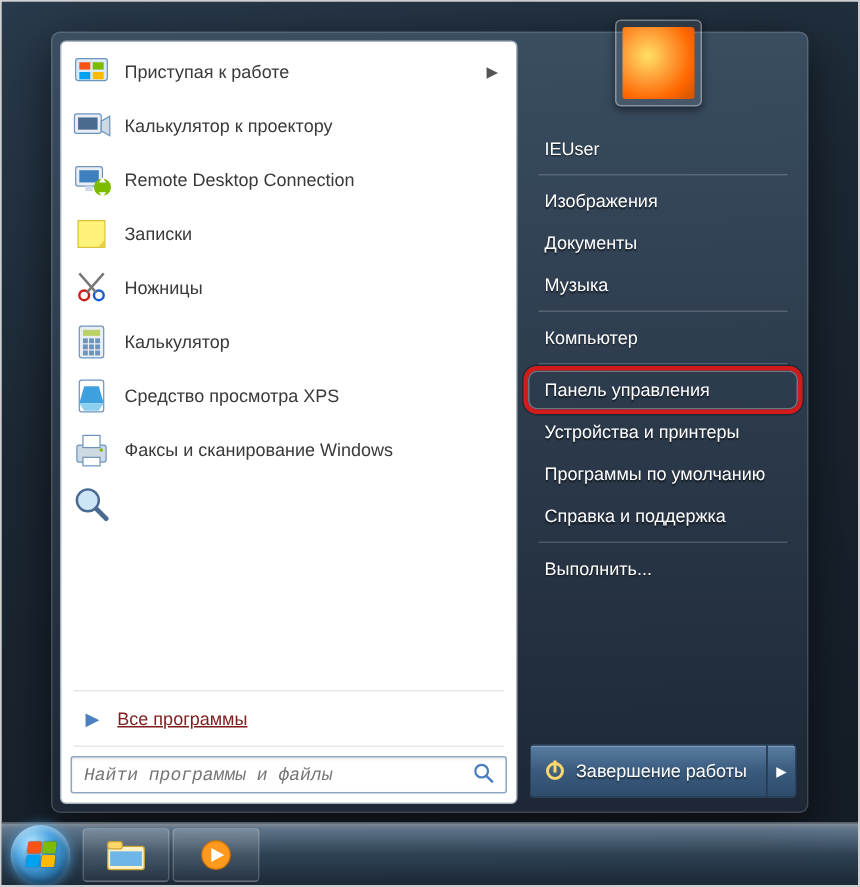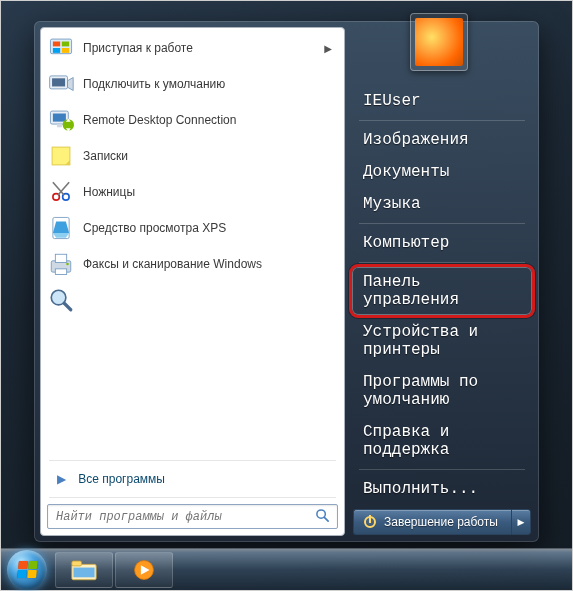--- a/index.html
+++ b/index.html
@@ -58,21 +58,21 @@
     display: flex; align-items: center; justify-content: center;
   }
   .program-label { color: #393939; flex: 1; white-space: nowrap; overflow: hidden; }
   .submenu-arrow { color: #555; font-size: 10px; padding-right: 6px; }
   .separator { height: 1px; background: #e6e6e6; margin: 2px 6px; }
   .all-programs {
     display: flex; align-items: center;
     height: 32px; padding: 0 8px; cursor: pointer;
   }
   .all-programs .arrow { color: #4b80c0; font-size: 12px; margin-right: 12px; margin-left: 6px;}
-  .all-programs .label { color: #0c4a6e; }
+  .all-programs .label { color: #7f1d1d; text-decoration: underline; }
   .search-row { padding: 4px; }
   .search-box {
     display: flex;
     align-items: center;
     border: 1px solid #8fa6c2;
     border-radius: 2px;
     height: 25px;
     background: #fff;
     box-shadow: inset 0 1px 2px rgba(0,0,0,0.1);
     padding: 0 4px;
@@ -107,23 +107,22 @@
     width: 100%; height: 100%;
     background: radial-gradient(circle at 35% 40%, #ffe066 0%, #ff9933 40%, #ff6600 70%, #cc5200 100%);
     border-radius: 2px;
   }
   .right-list { margin-top: 54px; flex: 1; }
   .right-item {
     color: #ffffff;
     padding: 7px 10px;
     cursor: pointer;
     border-radius: 2px;
-    font-size: 16px;
+    font-size: 12px;
     text-shadow: 0 1px 1px rgba(0,0,0,0.6);
-    font-family: Liberation Mono, monospace;
   }
   .right-sep { height: 1px; background: rgba(255,255,255,0.18); margin: 3px 6px; }
   .highlighted {
     position: relative;
   }
   .highlight-ring {
     position: absolute;
     inset: -2px -4px;
     border: 3px solid #d21a1a;
     border-radius: 9px;
@@ -132,21 +131,21 @@
   }
   .shutdown-row {
     display: flex; align-items: stretch;
     margin-top: 4px;
   }
   .shutdown-btn {
     flex: 1;
     display: flex; align-items: center; justify-content: flex-start;
     gap: 8px;
     padding: 0 10px;
-    height: 26px;
+    height: 36px;
     background: linear-gradient(180deg, #5a7da3 0%, #3a5b7e 50%, #2f4c6b 100%);
     border: 1px solid #2a425c;
     border-right: none;
     border-radius: 3px 0 0 3px;
     color: #fff;
     font-size: 12px;
     cursor: pointer;
     text-shadow: 0 1px 1px rgba(0,0,0,0.5);
     box-shadow: inset 0 1px 0 rgba(255,255,255,0.25);
   }
@@ -238,21 +237,21 @@
             <span class="submenu-arrow">▶</span>
           </div>
           <div class="program-item">
             <span class="program-icon">
               <svg width="26" height="26" viewBox="0 0 32 32">
                 <rect x="2" y="6" width="22" height="16" rx="2" fill="#e8eef4" stroke="#6d94bd"></rect>
                 <rect x="5" y="9" width="16" height="10" fill="#4a6b8f"></rect>
                 <polygon points="24,12 31,8 31,24 24,20" fill="#cfd9e4" stroke="#6d94bd"></polygon>
               </svg>
             </span>
-            <span class="program-label">Подключить к умолчанию</span>
+            <span class="program-label">Калькулятор к проектору</span>
           </div>
           <div class="program-item">
             <span class="program-icon">
               <svg width="26" height="26" viewBox="0 0 32 32">
                 <rect x="3" y="5" width="22" height="16" rx="2" fill="#e8eef4" stroke="#6d94bd"></rect>
                 <rect x="6" y="8" width="16" height="10" fill="#3e7fbf"></rect>
                 <rect x="11" y="21" width="6" height="4" fill="#cfd9e4"></rect>
                 <circle cx="25" cy="22" r="7" fill="#7cbb00"></circle>
                 <path d="M22 18 L28 18 L25 14 Z" fill="#fff"></path>
                 <path d="M22 26 L28 26 L25 30 Z" fill="#fff"></path>
@@ -272,20 +271,38 @@
           <div class="program-item">
             <span class="program-icon">
               <svg width="26" height="26" viewBox="0 0 32 32">
                 <circle cx="10" cy="22" r="4" fill="none" stroke="#d21a1a" stroke-width="2"></circle>
                 <circle cx="22" cy="22" r="4" fill="none" stroke="#1a5fd2" stroke-width="2"></circle>
                 <line x1="12" y1="20" x2="26" y2="4" stroke="#777" stroke-width="2"></line>
                 <line x1="20" y1="20" x2="6" y2="4" stroke="#777" stroke-width="2"></line>
               </svg>
             </span>
             <span class="program-label">Ножницы</span>
+          </div>
+          <div class="program-item">
+            <span class="program-icon">
+              <svg width="26" height="26" viewBox="0 0 32 32">
+                <rect x="6" y="3" width="20" height="26" rx="2" fill="#e8eef4" stroke="#6d94bd"></rect>
+                <rect x="9" y="6" width="14" height="5" fill="#bcd06a"></rect>
+                <rect x="9" y="13" width="4" height="4" fill="#6d94bd"></rect>
+                <rect x="14" y="13" width="4" height="4" fill="#6d94bd"></rect>
+                <rect x="19" y="13" width="4" height="4" fill="#6d94bd"></rect>
+                <rect x="9" y="18" width="4" height="4" fill="#6d94bd"></rect>
+                <rect x="14" y="18" width="4" height="4" fill="#6d94bd"></rect>
+                <rect x="19" y="18" width="4" height="4" fill="#6d94bd"></rect>
+                <rect x="9" y="23" width="4" height="4" fill="#6d94bd"></rect>
+                <rect x="14" y="23" width="4" height="4" fill="#6d94bd"></rect>
+                <rect x="19" y="23" width="4" height="4" fill="#6d94bd"></rect>
+              </svg>
+            </span>
+            <span class="program-label">Калькулятор</span>
           </div>
           <div class="program-item">
             <span class="program-icon">
               <svg width="26" height="26" viewBox="0 0 32 32">
                 <rect x="6" y="3" width="20" height="26" rx="2" fill="#fff" stroke="#6d94bd"></rect>
                 <polygon points="10,8 22,8 26,22 6,22" fill="#3ea0df"></polygon>
                 <polygon points="6,22 26,22 22,28 10,28" fill="#8ccff0"></polygon>
               </svg>
             </span>
             <span class="program-label">Средство просмотра XPS</span>

